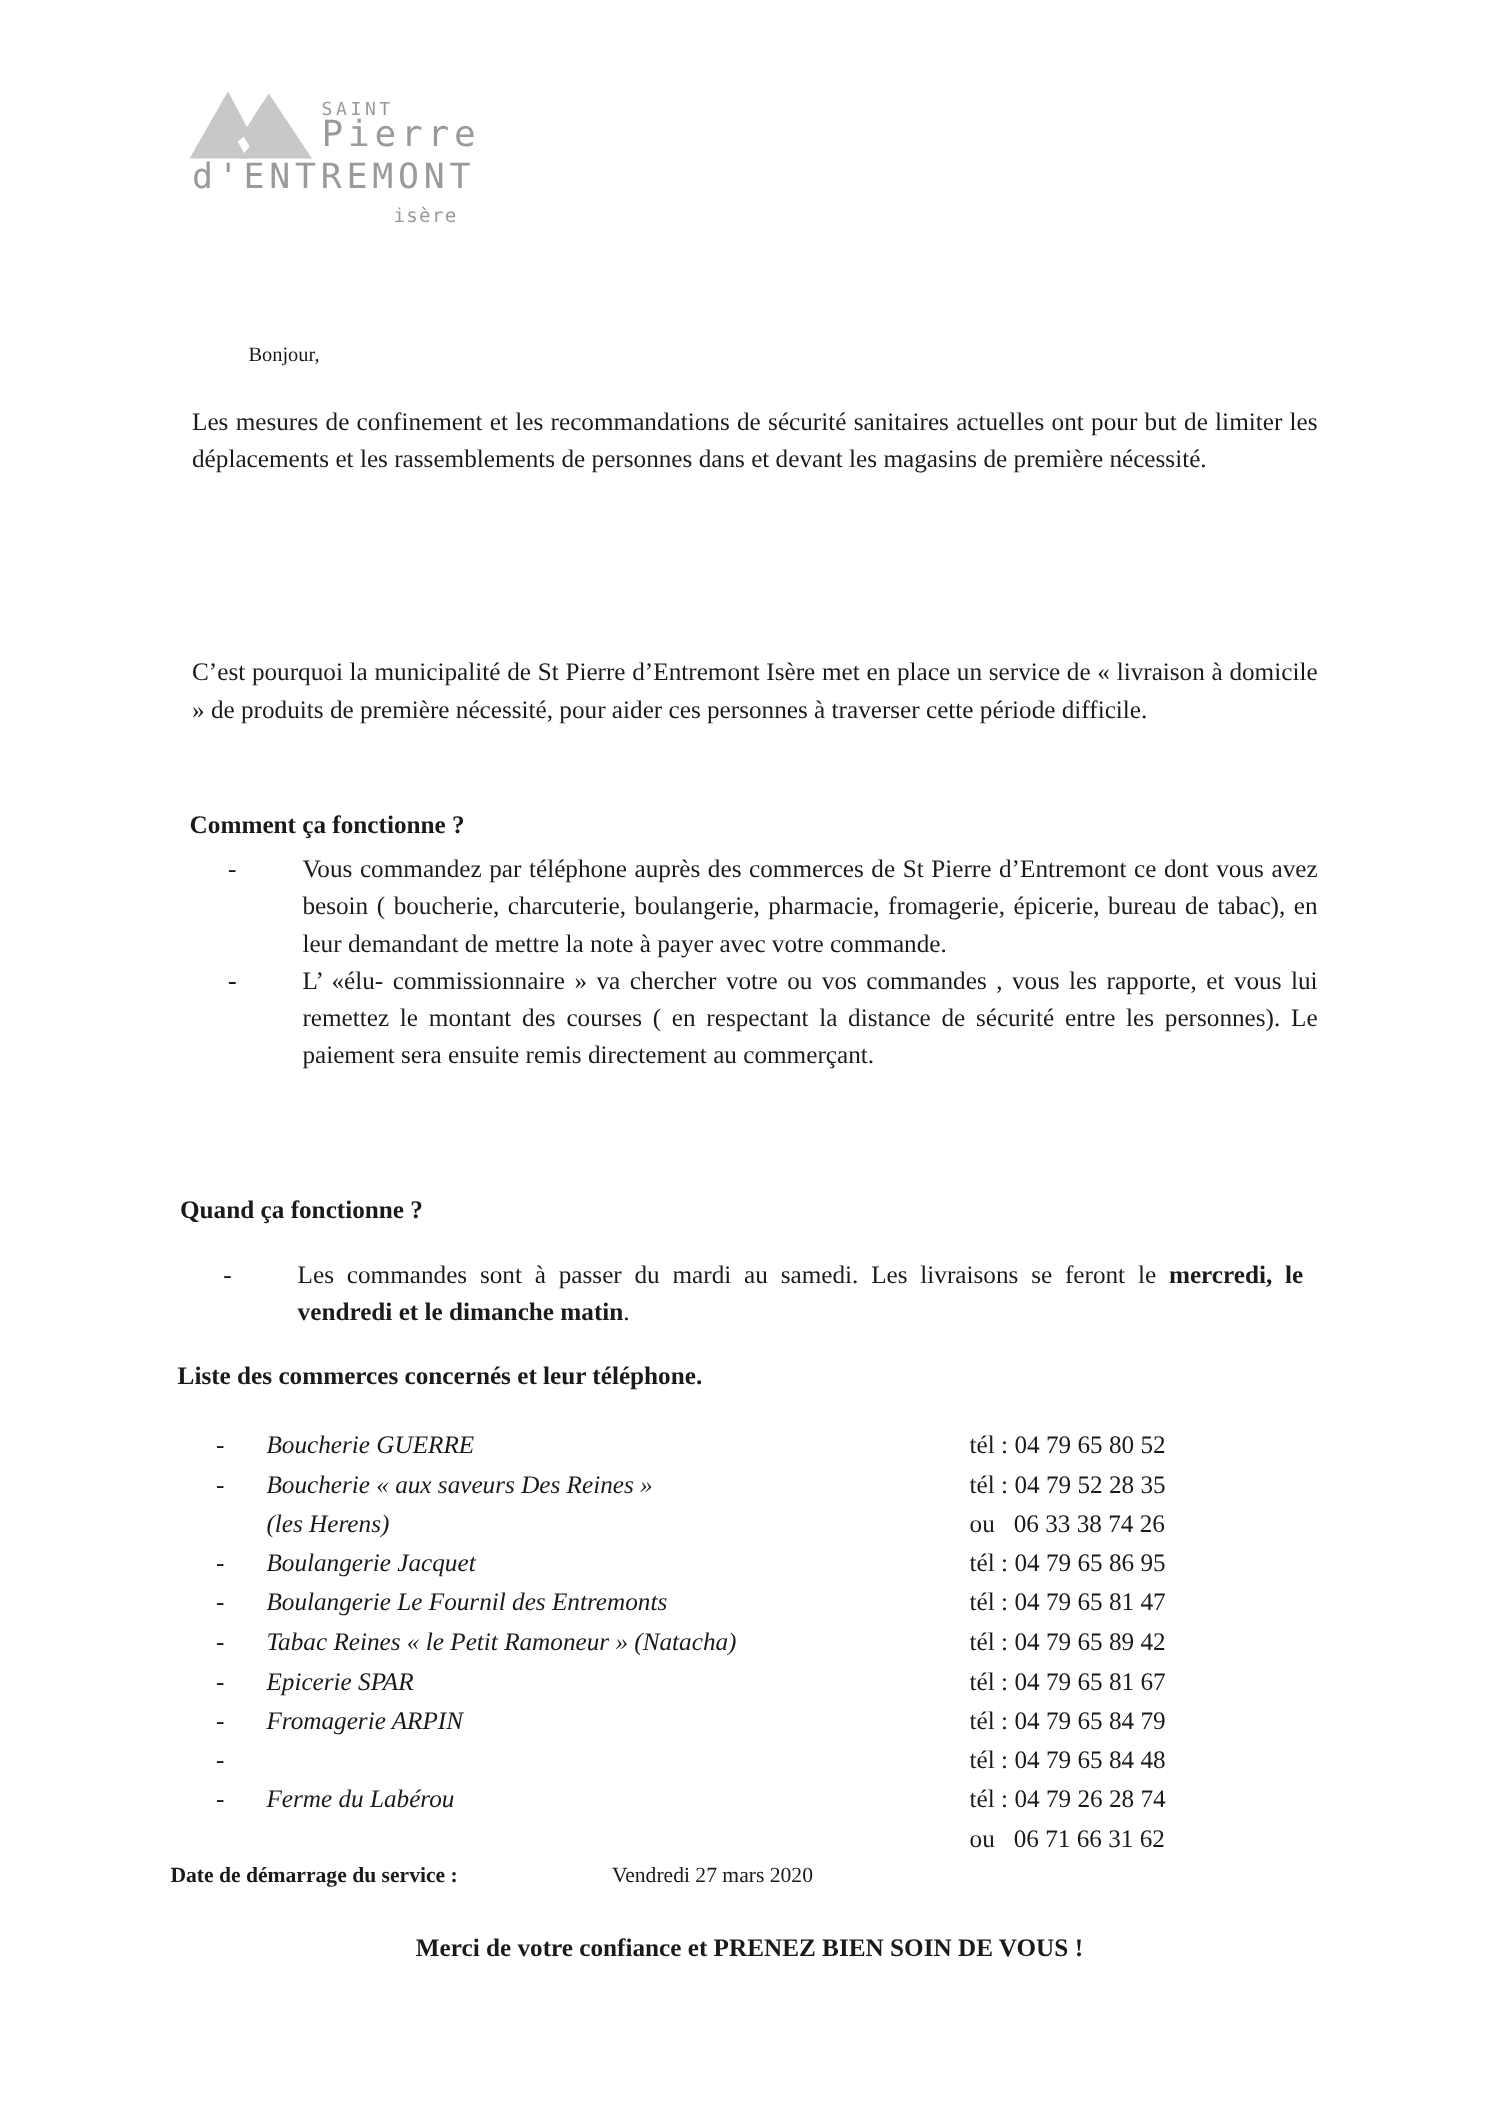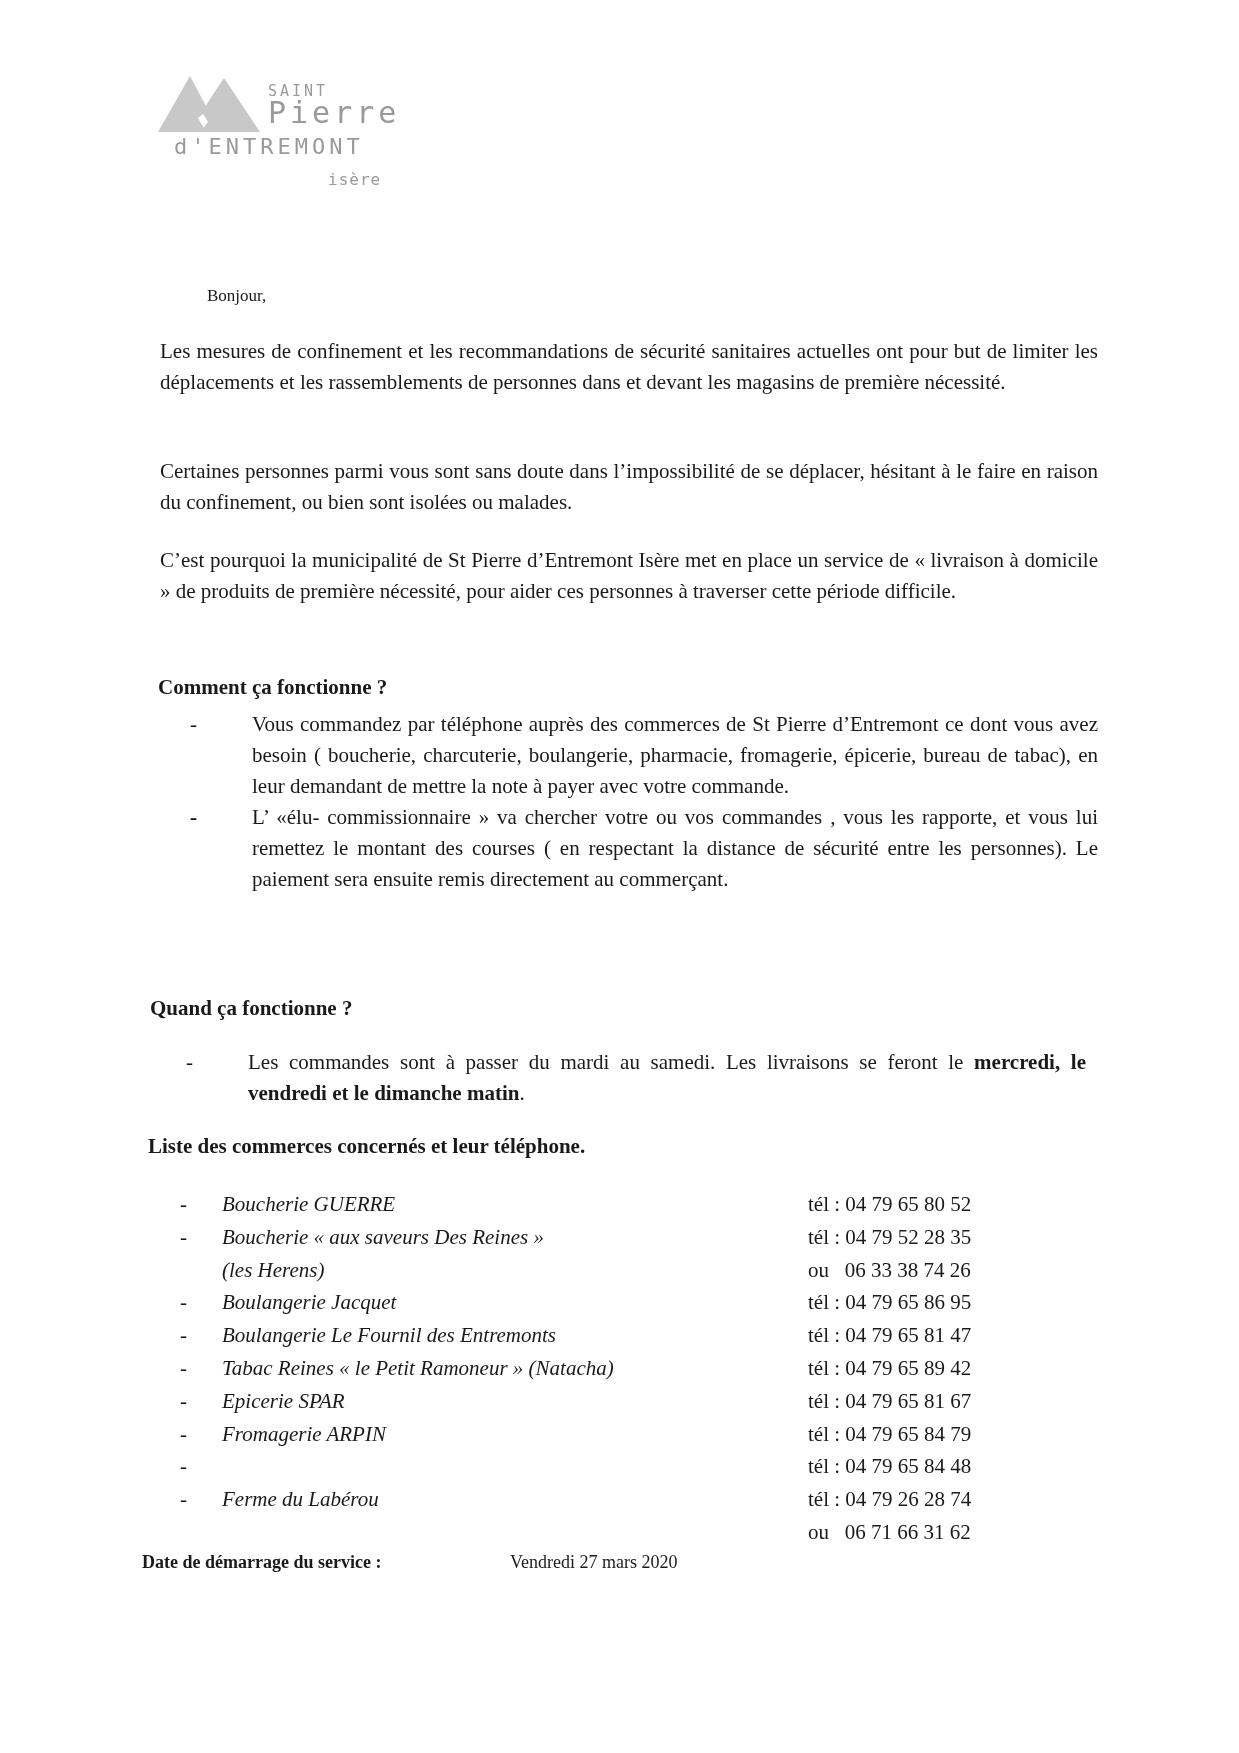--- a/index.html
+++ b/index.html
@@ -6,21 +6,21 @@
     body { width: 1239px; height: 1753px; position: relative; overflow: hidden;
            font-family: "Liberation Serif", "DejaVu Serif", serif; color: #1a1a1a; }
     .page { position: absolute; left: 0; top: 0; width: 1239px; height: 1753px; }
 
     
     .logo { position: absolute; left: 150px; top: 70px; width: 240px; height: 135px; }
     .logo svg { position: absolute; left: 0; top: 0; }
     .logo-text { position: absolute; font-family: "DejaVu Sans Mono", monospace; color: #9a9a9a; letter-spacing: 3px; }
     .logo-saint { left: 118px; top: 12px; font-size: 15px; }
     .logo-pierre { left: 118px; top: 28px; font-size: 30px; line-height: 30px; letter-spacing: 4px; }
-    .logo-entremont { left: 24px; top: 62px; font-size: 22px; line-height: 30px; letter-spacing: 4px; }
+    .logo-entremont { left: 10px; top: 62px; font-size: 29px; line-height: 30px; letter-spacing: 4px; }
     .logo-isere { left: 178px; top: 100px; font-size: 16px; letter-spacing: 1px; }
 
     .text { position: absolute; font-size: 17px; line-height: 31px; margin-left: 45px; }
     .para { position: absolute; left: 160px; width: 938px; font-size: 21px; line-height: 31px; text-align: justify; text-align-last: left; }
     .heading { position: absolute; font-weight: bold; font-size: 21px; }
 
     .bullet-list { position: absolute; margin: 0; padding: 0; list-style: none; }
     .bullet-item { position: relative; padding-left: 62px; font-size: 21px; line-height: 31px; text-align: justify; }
     .bullet-dash { position: absolute; left: 0; top: 0; }
 
@@ -48,21 +48,20 @@
     </svg>
     <div class="logo-text logo-saint">SAINT</div>
     <div class="logo-text logo-pierre">Pierre</div>
     <div class="logo-text logo-entremont">d'ENTREMONT</div>
     <div class="logo-text logo-isere">isère</div>
   </div>
 
   <div class="text" style="left:162px; top:280px;">Bonjour,</div>
 
   <div class="para" style="top:336px;">Les mesures de confinement et les recommandations de sécurité sanitaires actuelles ont pour but de limiter les déplacements  et les rassemblements de personnes dans et devant les magasins de première nécessité.</div>
-  <div class="para" style="top:456px;">Certaines personnes parmi vous sont sans doute dans l’impossibilité de se déplacer,  hésitant à le faire en raison du confinement, ou bien sont isolées ou malades.</div>
   <div class="para" style="top:545px;">C’est pourquoi la municipalité de St Pierre d’Entremont Isère met en place un service de « livraison à domicile » de produits de première nécessité, pour aider ces personnes à traverser cette période difficile.</div>
 
   <div class="heading" style="left:158px; top:658px;margin-top:17px;">Comment ça fonctionne ?</div>
 
   <ul class="bullet-list" style="left:190px; top:709px; width:908px;">
     <li class="bullet-item">
       <span class="bullet-dash">-</span>
       <span>Vous commandez par téléphone auprès des commerces de St Pierre d’Entremont ce dont vous avez besoin ( boucherie, charcuterie, boulangerie, pharmacie, fromagerie, épicerie, bureau de tabac), en leur demandant de mettre la note à payer avec votre commande.</span>
     </li>
     <li class="bullet-item">
@@ -141,14 +140,15 @@
       <span class="shop-name"></span>
       <span class="shop-phone">ou   06 71 66 31 62</span>
     </div>
   </div>
 
   <div class="start-date">
     <span class="start-label">Date de démarrage du service :</span>
     <span class="start-value">Vendredi 27 mars 2020</span>
   </div>
 
+  <div class="closing">Merci de votre confiance et PRENEZ BIEN SOIN DE VOUS !</div>
 
 </div>
 
 </body></html>

